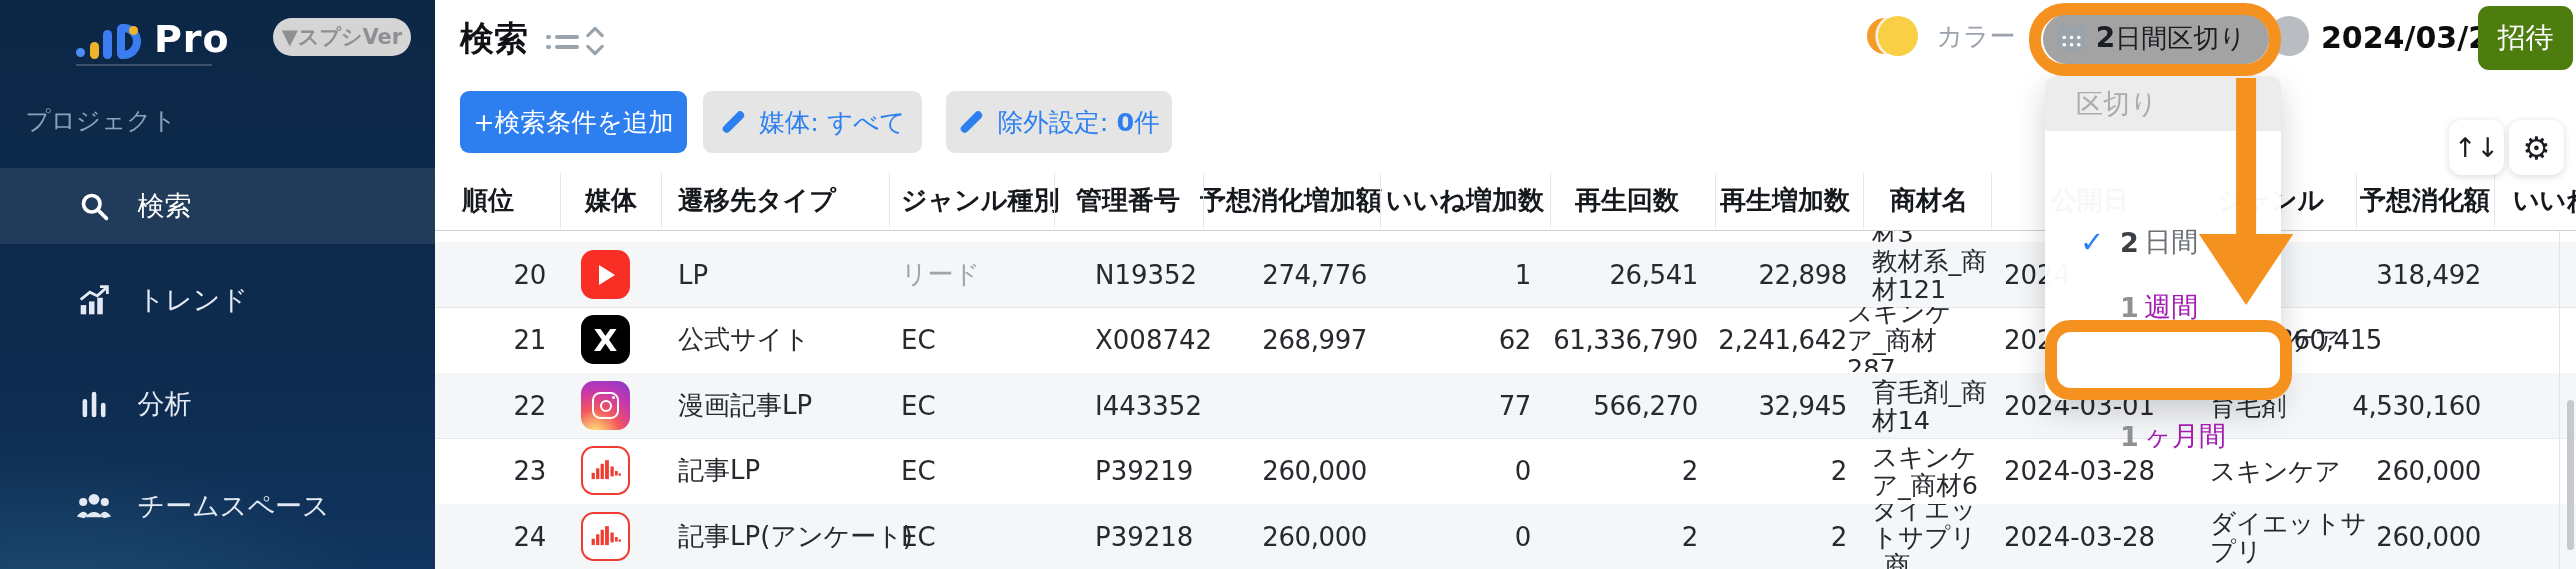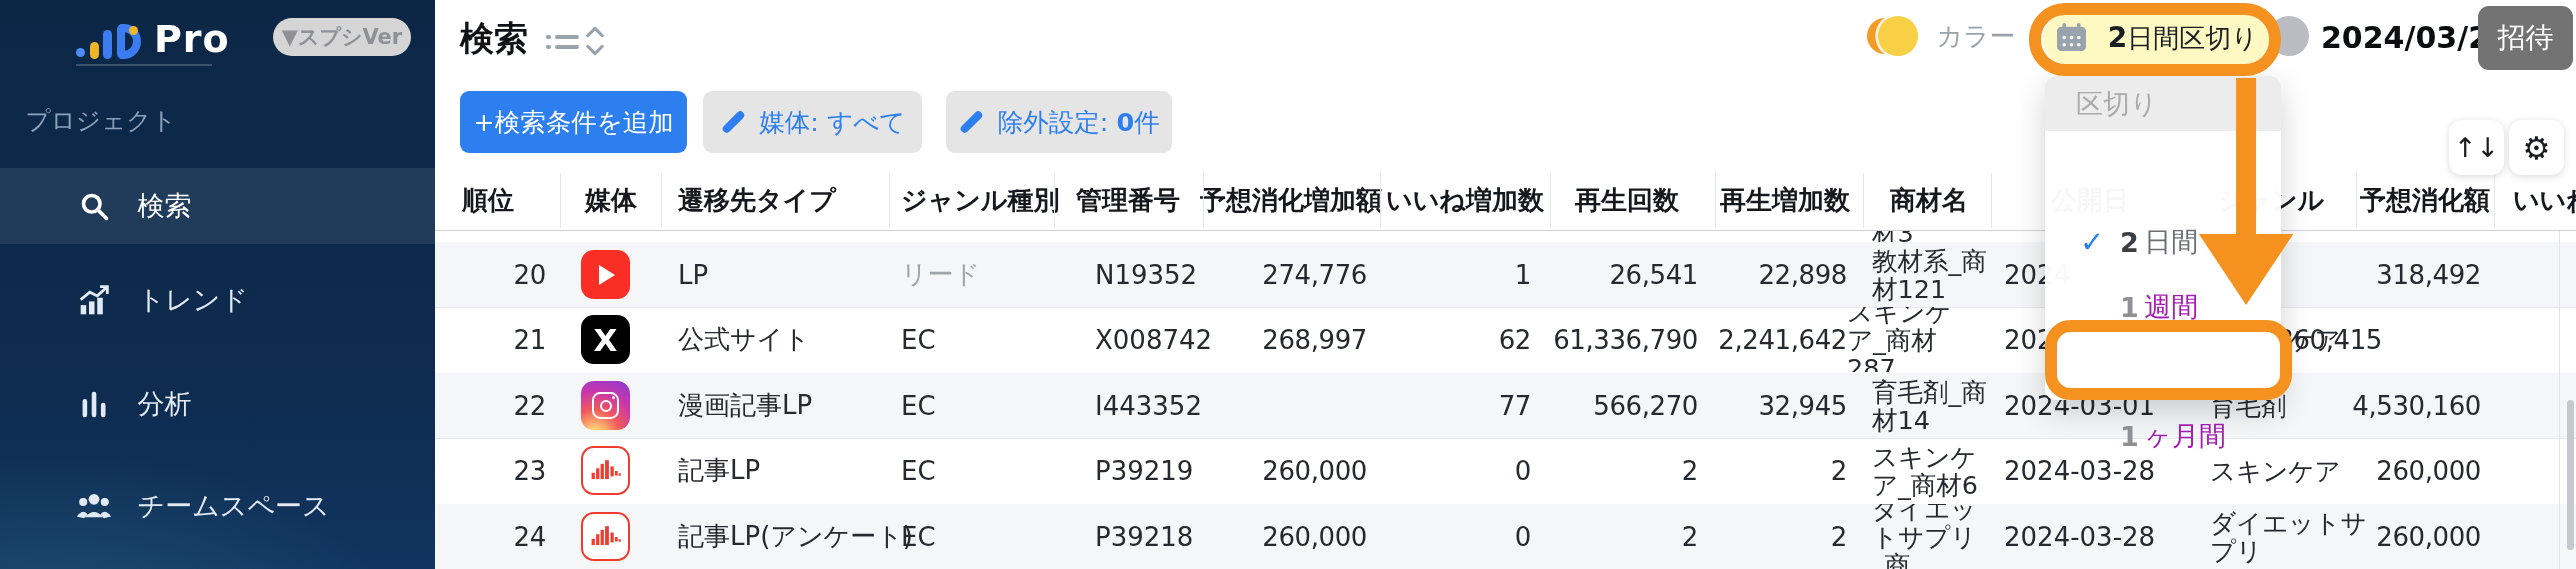--- a/index.html
+++ b/index.html
@@ -40,27 +40,27 @@
 
   
   #color-toggle { left:1867px; top:12.7px; width:218px; height:47px; display:flex; align-items:center; cursor:pointer; }
   .ct-circles { position:relative; width:53px; height:44px; }
   .ct-orange { position:absolute; left:0; top:3.6px; width:36px; height:36px; border-radius:50%; background:#f59b27; }
   .ct-yellow { position:absolute; left:11px; top:1.8px; width:40px; height:40px; border-radius:50%; background:#f9cf45; box-shadow:0 0 0 2.7px rgba(255,255,255,.85); }
   .ct-label { color:#9aa2ab; font-size:26px; margin-left:16.4px; }
 
   
   #gray-circle { left:2269px; top:16.4px; width:40px; height:40px; border-radius:50%; background:#b9bdc2; z-index:40; }
-  #period-control { left:2043px; top:13.6px; width:226px; height:50px; background:#fef9c3; border-radius:24.6px;
-    display:flex; align-items:center; padding-left:12.7px; gap:21px; z-index:79; cursor:pointer; }
+  #period-control { left:2043px; top:13.6px; width:226px; height:50px; background:#a3a3a3; border-radius:24.6px;
+    display:flex; align-items:center; padding-left:12.7px; gap:9px; z-index:79; cursor:pointer; }
   #period-control .ptext { font-size:26px; color:#1b1e23; }
   #period-control .ptext b { font-size:28px; }
   #annotation-ring { left:2029px; top:2.7px; width:252px; height:73px; border:12px solid #f5921f; border-radius:36px; z-index:80; pointer-events:none; }
   #date-label { left:2321px; top:20px; font-size:30px; font-weight:700; color:#0c0d0f; z-index:30; }
-  #invite-button { left:2478px; top:5.5px; width:95px; height:64px; background:#737373; border-radius:11px;
+  #invite-button { left:2478px; top:5.5px; width:95px; height:64px; background:#4d7c0f; border-radius:11px;
     display:flex; align-items:center; justify-content:center; color:#fff; font-size:28px; cursor:pointer; z-index:30; }
 
   
   .chipline { top:91px; height:62px; border-radius:9px; display:flex; align-items:center; justify-content:center; gap:12.7px; cursor:pointer; }
   #add-condition { left:460px; width:227px; background:#2d7ff0; color:#fff; font-size:25.5px; }
   .chip { background:#e5e5e5; color:#2d7ff0; font-size:25.5px; }
   #media-chip { left:703px; width:219px; }
   #exclude-chip { left:946px; width:226px; }
   .pencil { width:27px; height:8.2px; border-radius:4.5px; background:#2d7ff0; transform:rotate(-45deg); }
   .chip b { font-weight:700; }

